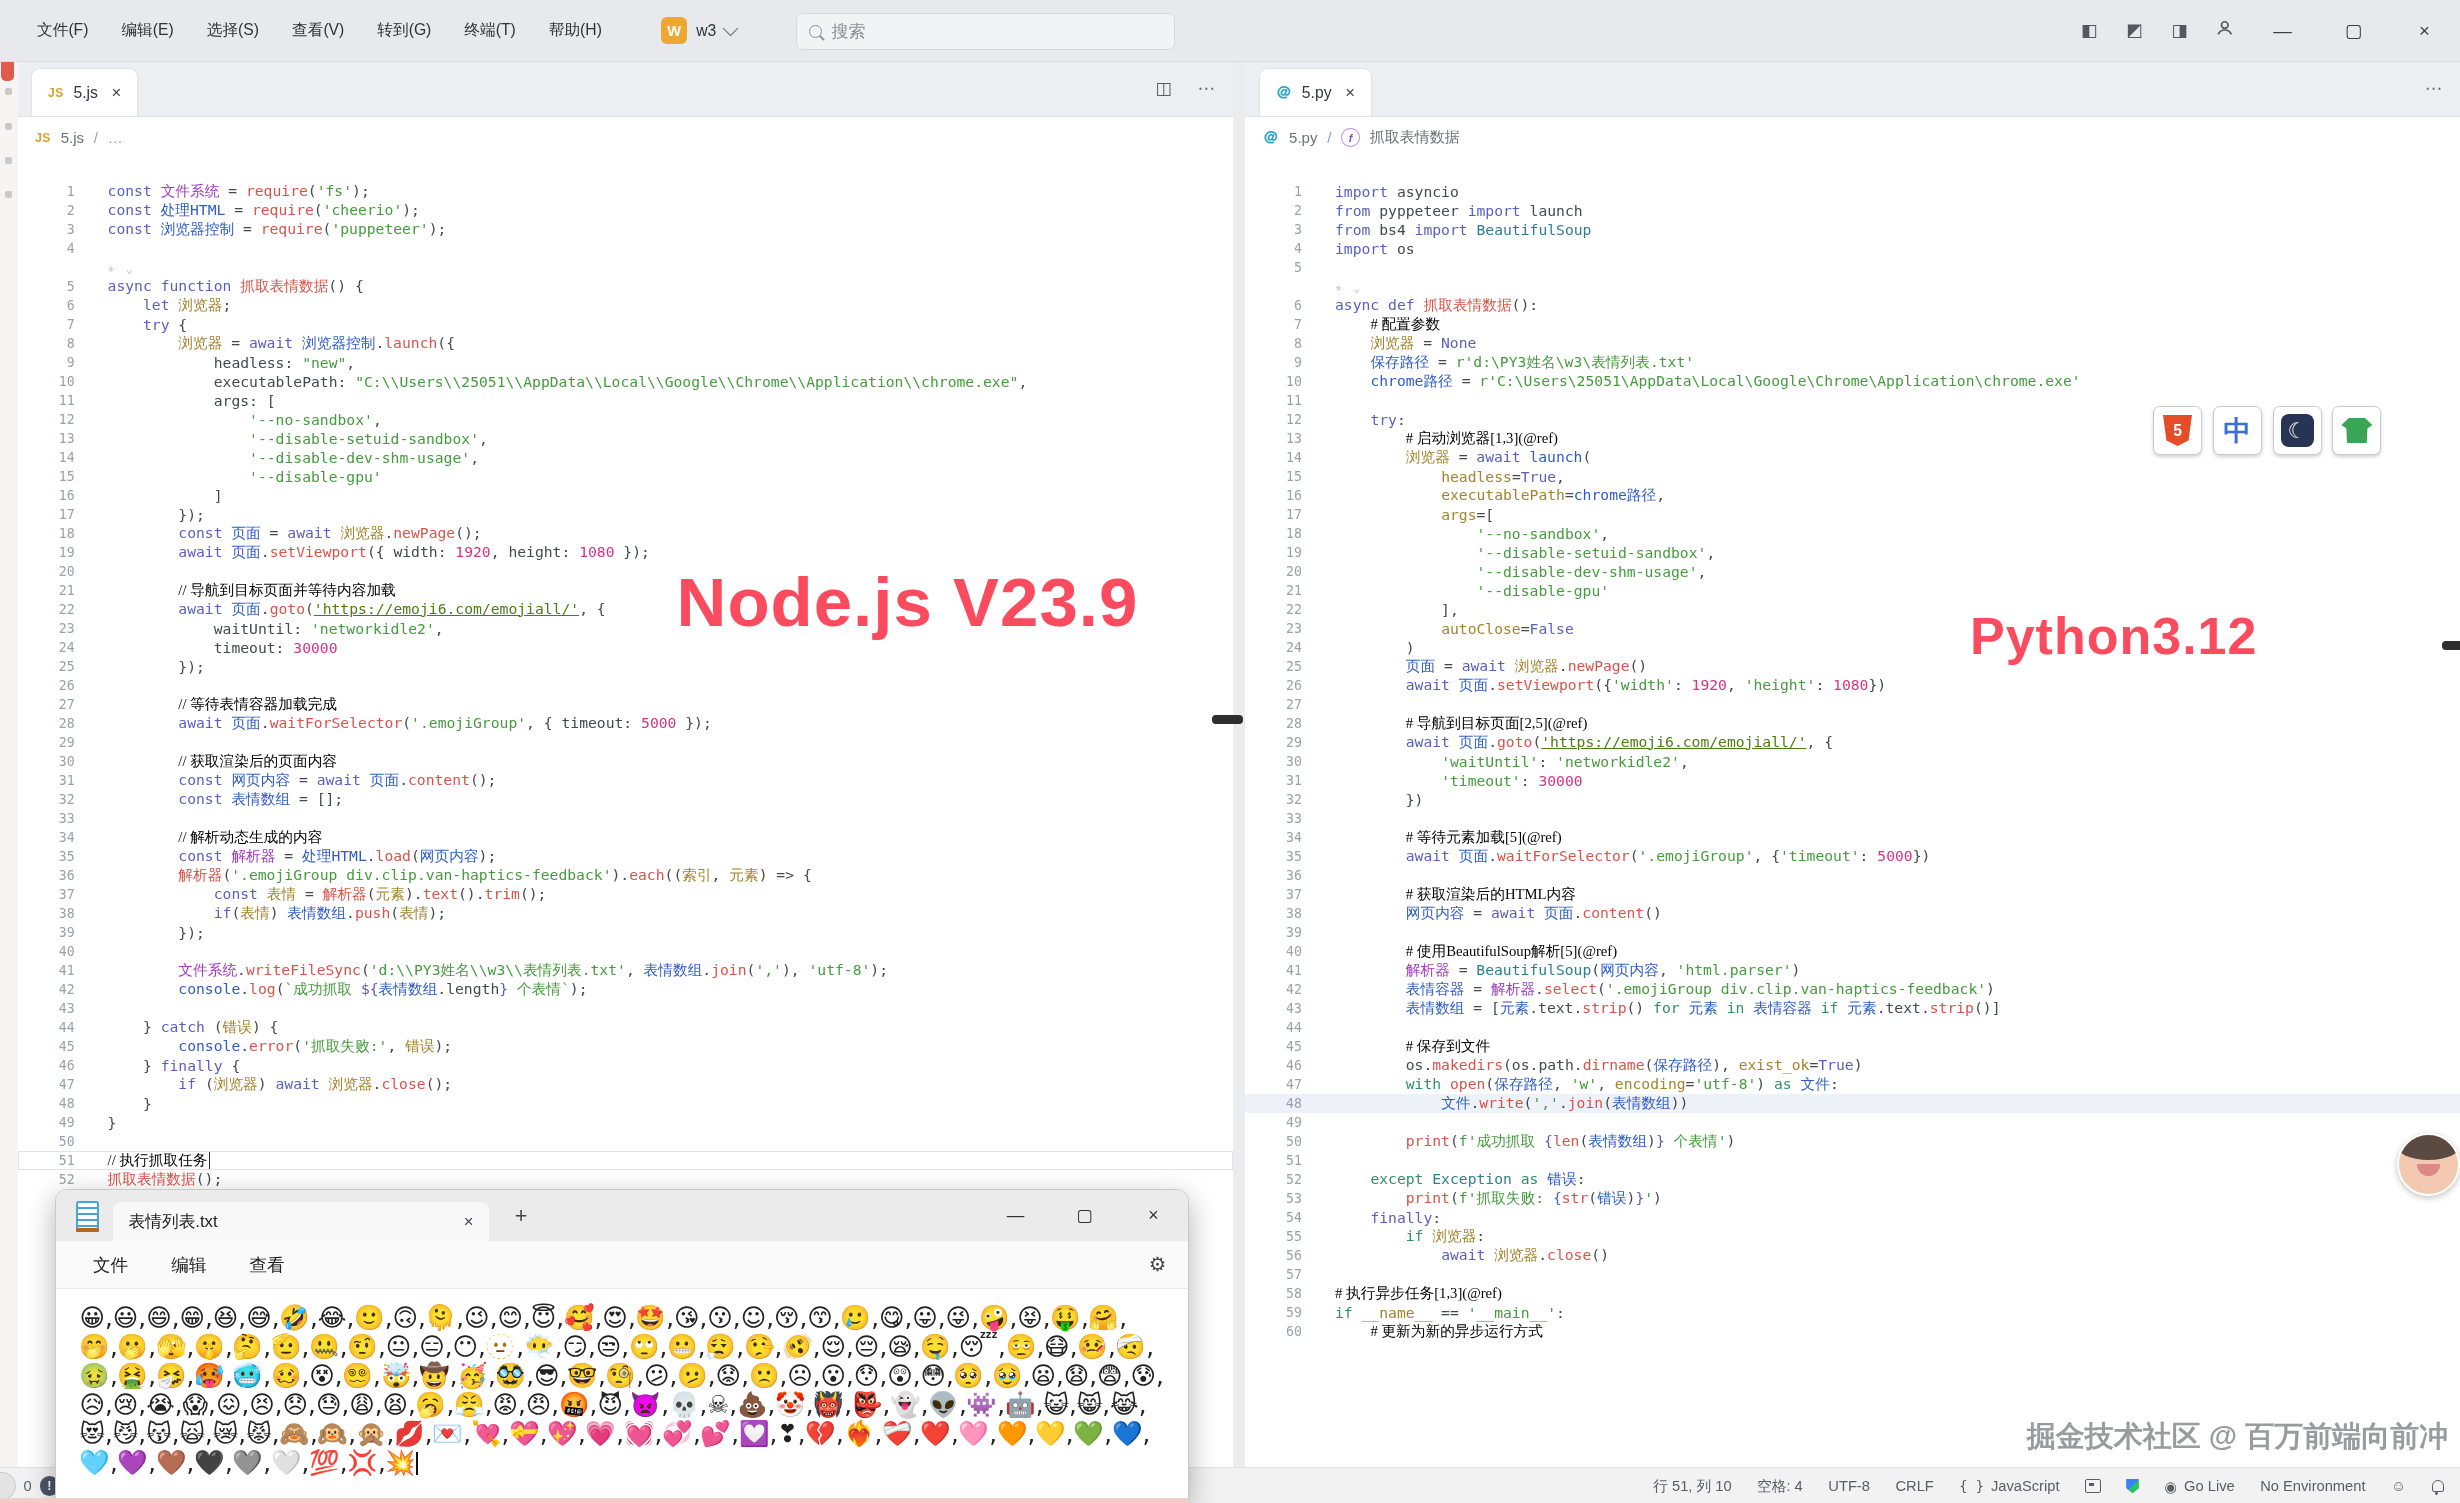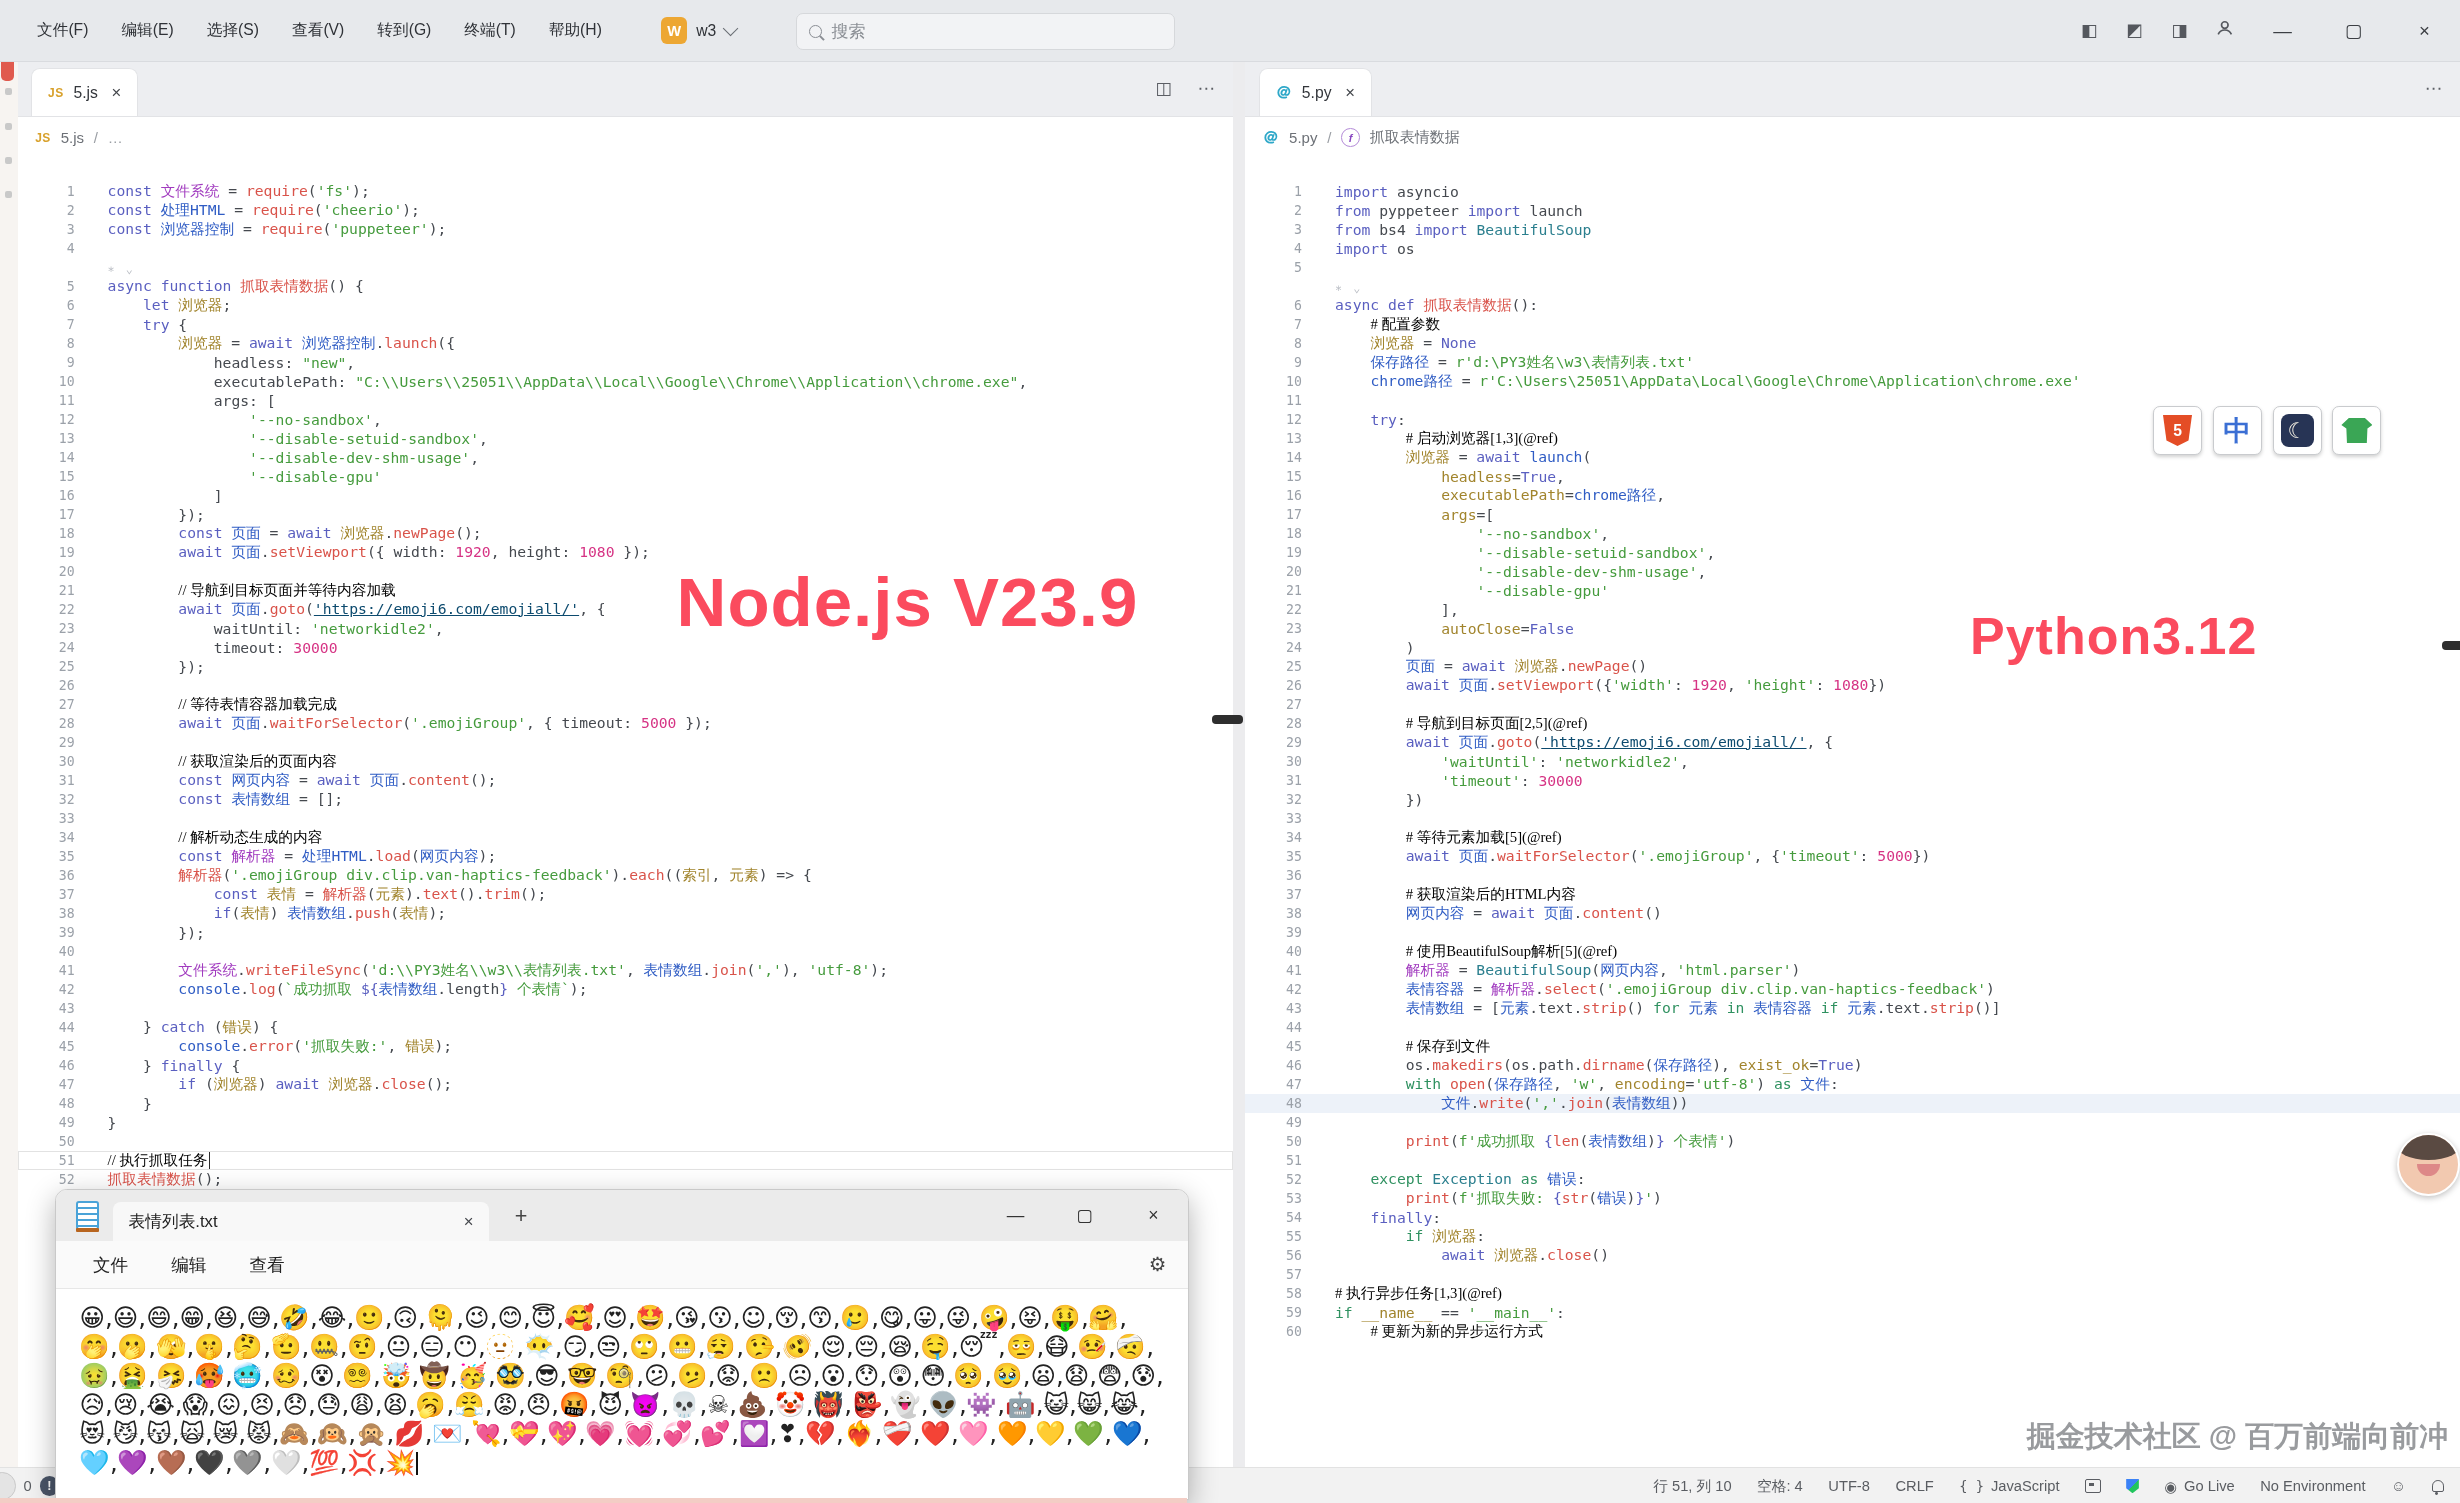--- a/index.html
+++ b/index.html
@@ -54,21 +54,21 @@
   .line .txt{margin-left:33px;}
   .line.cur{outline:1.2px solid #e2e2e2;outline-offset:-1px;}
   .line.hl{background:#edf2f9;}
   .hint{color:#b8bcc3;font-size:11.8px;letter-spacing:2px;}
   .caret{display:inline-block;width:1.6px;height:16.7px;background:#2b2b2b;vertical-align:middle;margin-left:1px;
          animation:blink 1.1s steps(1) infinite;}
   @keyframes blink{50%{opacity:0;}}
   .tk-k{color:#5a5fc0;} .tk-kc{color:#2f9160;} .tk-v{color:#a13bbf;} .tk-vb{color:#2f5cc4;}
   .tk-vy{color:#a1842c;} .tk-fn{color:#d9534a;} .tk-s{color:#459b3d;} .tk-n{color:#d63384;}
   .tk-c{color:#000000;font-family:Liberation Serif, serif;} .tk-p{color:#45494f;} .tk-cls{color:#2b7f8e;}
-  .tk-u{color:#0c4a6e;text-decoration:underline;}
+  .tk-u{color:#4d7c0f;text-decoration:underline;}
   
   .wm{position:absolute;font-weight:700;color:#fb4b5e;letter-spacing:1px;z-index:8;pointer-events:none;}
   .wm-node{left:659px;top:502px;font-size:69px;}
   .wm-py{left:725px;top:545px;font-size:52px;}
   .wm-juejin{position:absolute;right:11.8px;bottom:47px;font-size:29px;font-weight:700;color:#999b9e;
              text-shadow:0 1px 0 rgba(255,255,255,.8);z-index:45;}
   
   .stickers{position:absolute;left:908px;top:345px;display:flex;gap:10.8px;z-index:9;}
   .sticker{width:47px;height:47px;background:#fff;border:1px solid #c9cbce;border-radius:6.9px;
            box-shadow:0 2px 3.9px rgba(0,0,0,.18);display:flex;align-items:center;justify-content:center;}

